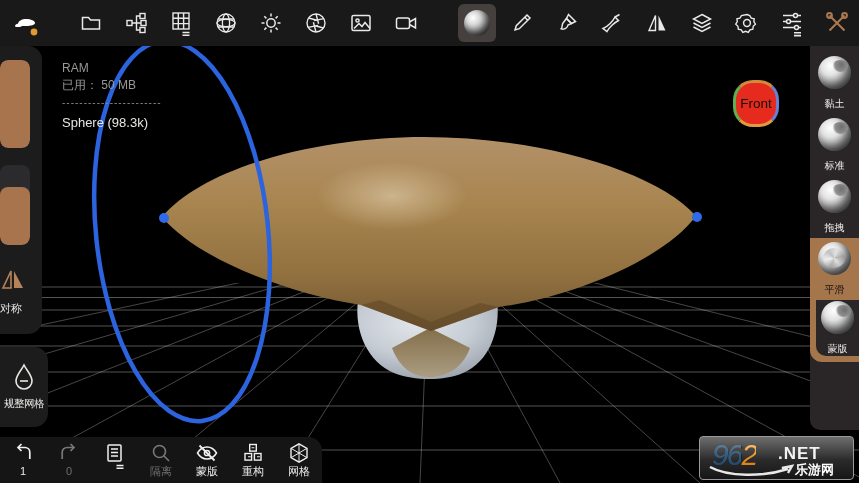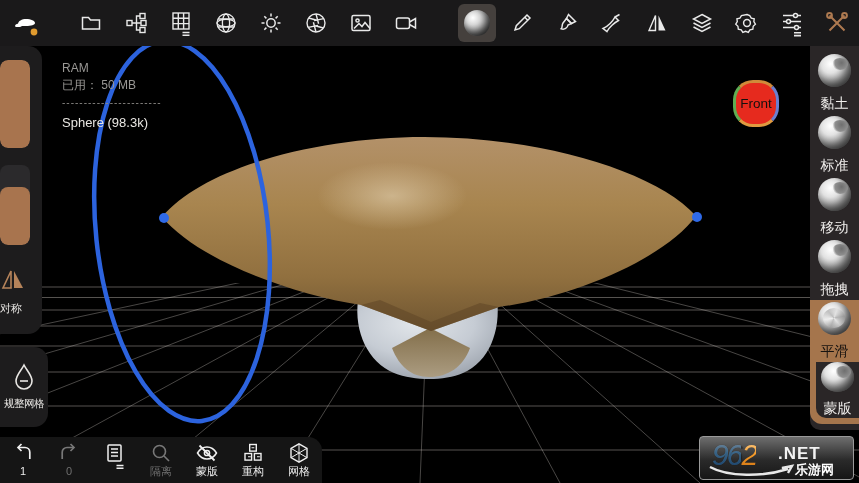--- a/index.html
+++ b/index.html
@@ -45,21 +45,21 @@
   .sidebar{position:absolute;right:0;top:46px;width:49px;height:384px;background:#2a2627;z-index:20;
            display:flex;flex-direction:column;padding-top:6px;border-radius:0 0 0 10px;}
   .tool{width:100%;height:62px;display:flex;flex-direction:column;align-items:center;justify-content:center;position:relative;}
   .tool .ball{width:33px;height:33px;border-radius:50%;
         background:radial-gradient(circle at 38% 30%, #ffffff 0%, #e2e2e2 30%, #9b9b9b 62%, #545454 88%, #3a3a3a 100%);
         box-shadow:inset -4px -5px 7px rgba(0,0,0,.45);position:relative;overflow:hidden;}
   .tool .ball::after{content:"";position:absolute;right:3px;top:4px;width:16px;height:12px;border-radius:50%;
         background:radial-gradient(circle at 60% 40%, #6f6f6f 0%, #8f8f8f 55%, rgba(200,200,200,0) 75%);}
   .tool .ball.rock::after{width:22px;height:20px;left:5px;top:6px;
         background:conic-gradient(from 20deg,#d9d9d9,#8d8d8d,#eeeeee,#a0a0a0,#f5f5f5,#909090,#d9d9d9);opacity:.55;}
-  .tool .t-label{font-size:14px;color:#f0eeec;margin-top:8px;}
+  .tool .t-label{font-size:10px;color:#f0eeec;margin-top:8px;}
   .tool.selected{background:#a5754c;}
   .tool.selected .t-label{color:#171310;}
   .tool.masktile{background:#a5754c;border-radius:0 0 0 12px;}
   .tool.masktile .inner{position:absolute;top:0;left:6px;right:0;bottom:6px;background:#2a2627;
         border-radius:0 0 0 10px;display:flex;flex-direction:column;align-items:center;justify-content:center;}
 
   
   .front-btn{position:absolute;left:733px;top:80px;width:46px;height:47px;background:#e62a1e;
              border-radius:20px;z-index:25;display:flex;align-items:center;justify-content:center;
              border-top:3px solid #d08a3a;border-left:3px solid #5fae53;
@@ -218,24 +218,20 @@
     <div class="tool">
       <div class="ball"></div>
       <div class="t-label">黏土</div>
     </div>
     <div class="tool">
       <div class="ball"></div>
       <div class="t-label">标准</div>
     </div>
     <div class="tool">
       <div class="ball"></div>
-      <div class="t-label">移动</div>
-    </div>
-    <div class="tool">
-      <div class="ball"></div>
       <div class="t-label">拖拽</div>
     </div>
     <div class="tool selected">
       <div class="ball rock"></div>
       <div class="t-label">平滑</div>
     </div>
     <div class="tool masktile">
       <div class="inner">
         <div class="ball"></div>
         <div class="t-label">蒙版</div>

